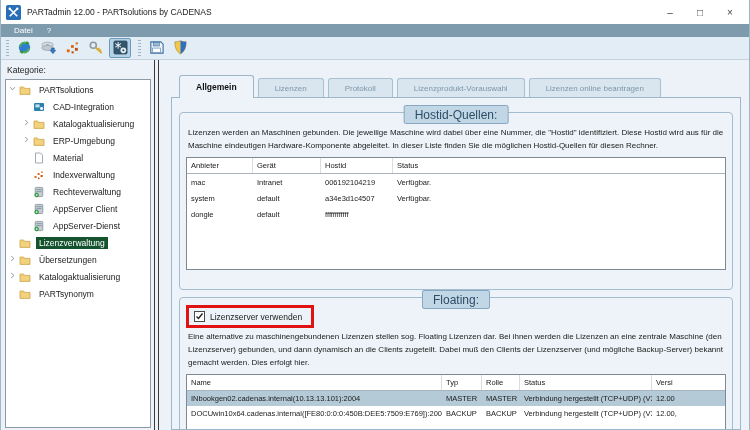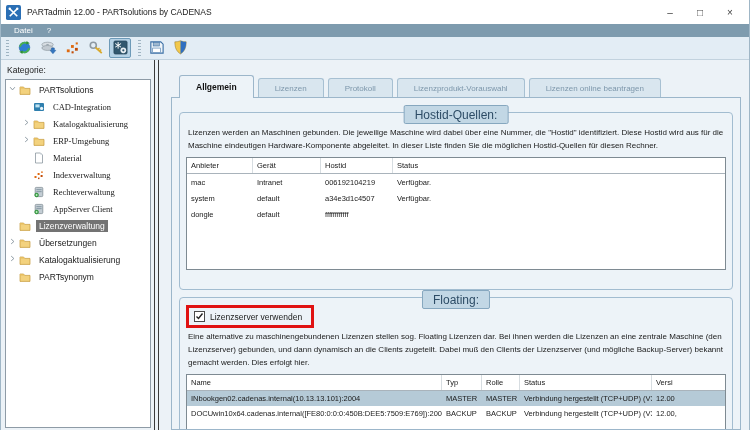--- a/index.html
+++ b/index.html
@@ -27,27 +27,27 @@
   .tbtn { width:22px; height:20px; display:flex; align-items:center; justify-content:center;
           border:1px solid transparent; border-radius:2px; margin:0 1px; background:transparent; }
   .tbtn svg { width:17px; height:17px; }
   .tbtn.pressed { background:#b5d2e6; border-color:#6d9ab8; }
   
   .main { flex:1; display:flex; background:#ecf2f7; overflow:hidden; }
   .left { width:150px; flex:none; display:flex; flex-direction:column; padding:3px 0 2px 4px; }
   .cat-label { font-size:8.5px; margin:2px 0 4px 2px; color:#1a1a1a; }
   .treebox { flex:1; background:#fff; border:1px solid #8e9ba6; padding-top:4px; overflow:hidden; }
   .tree-row { height:17px; display:flex; align-items:flex-start; padding-left:3px; }
-  .tree-row.lvl1 { padding-left:17px;font-family:Liberation Serif, serif; }
+  .tree-row.lvl1 { padding-left:17px; }
   .expander { width:10px; height:8px; flex:none; display:flex; align-items:center; }
   .expander svg { width:7px; height:7px; }
   .tree-icon { width:13px; height:12px; flex:none; margin-right:4px; display:flex; align-items:center; }
   .tree-icon svg { width:12px; height:12px; }
   .tree-label { font-size:8.5px; white-space:nowrap; padding:1px 3px; }
-  .tree-row.selected .tree-label { background:#737373; color:#fff; }
+  .tree-row.selected .tree-label { background:#14532d; color:#fff; }
   .splitter { width:12px; flex:none; position:relative; }
   .splitter .bar1, .splitter .bar2 { position:absolute; top:0; bottom:0; width:1px; background:#3a3a3a; }
   .splitter .bar1 { left:3px; } .splitter .bar2 { left:7px; }
   
   .right { flex:1; display:flex; flex-direction:column; padding:15px 8px 0 8px; overflow:hidden; }
   .tabbar { display:flex; align-items:flex-end; padding-left:8px; position:relative; z-index:2; flex:none; }
   .tab { border:1px solid #a7c0d2; border-bottom:none; border-radius:3px 3px 0 0;
          background:#d9e6ef; color:#7d97ab; font-size:8px; height:19px;
          display:flex; align-items:center; padding:0 16px; margin-right:4px; white-space:nowrap; }
   .tab.active { background:#edf3f8; border-color:#9cb6ca; color:#111; font-weight:bold;
@@ -268,20 +268,33 @@
               <svg viewBox="0 0 12 12">
                 <rect x="2.2" y="1.4" width="7.6" height="9.2" rx="1" fill="#c3cdd4" stroke="#77848d" stroke-width="0.7"></rect>
                 <rect x="3.4" y="3" width="5.2" height="1.2" fill="#8fa0ab"></rect>
                 <rect x="3.4" y="5" width="5.2" height="1.2" fill="#8fa0ab"></rect>
                 <circle cx="3.6" cy="9" r="1.9" fill="#3fae49" stroke="#1d7c27" stroke-width="0.5"></circle>
                 <path d="M2.7 9 h1.8 M3.6 8.1 v1.8" stroke="#fff" stroke-width="0.6"></path>
               </svg>
             </span>
             <span class="tree-label">AppServer Client</span>
           </div>
+          <div class="tree-row lvl1">
+            <span class="expander"></span>
+            <span class="tree-icon">
+              <svg viewBox="0 0 12 12">
+                <rect x="2.2" y="1.4" width="7.6" height="9.2" rx="1" fill="#c3cdd4" stroke="#77848d" stroke-width="0.7"></rect>
+                <rect x="3.4" y="3" width="5.2" height="1.2" fill="#8fa0ab"></rect>
+                <rect x="3.4" y="5" width="5.2" height="1.2" fill="#8fa0ab"></rect>
+                <circle cx="3.6" cy="9" r="1.9" fill="#3fae49" stroke="#1d7c27" stroke-width="0.5"></circle>
+                <path d="M2.7 9 h1.8 M3.6 8.1 v1.8" stroke="#fff" stroke-width="0.6"></path>
+              </svg>
+            </span>
+            <span class="tree-label">AppServer-Dienst</span>
+          </div>
           <div class="tree-row lvl0 selected">
             <span class="expander"></span>
             <span class="tree-icon">
               <svg viewBox="0 0 12 11">
                 <path d="M1 2.5 h3.6 l1 1.4 H11 v6 H1z" fill="#f3d27e" stroke="#c49a3a" stroke-width="0.7"></path>
                 <path d="M1 2.5 h3.6 l1 1.4 H1z" fill="#e6bd60"></path>
               </svg>
             </span>
             <span class="tree-label">Lizenzverwaltung</span>
           </div>

